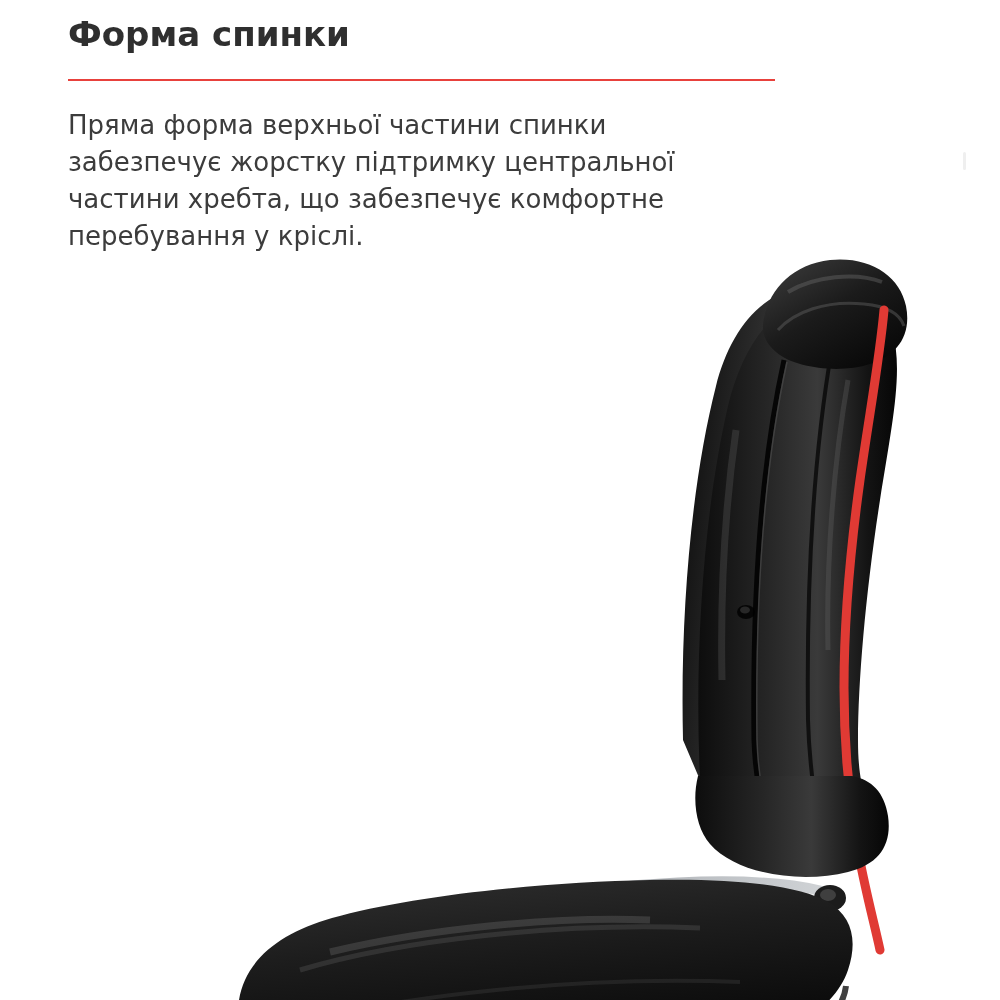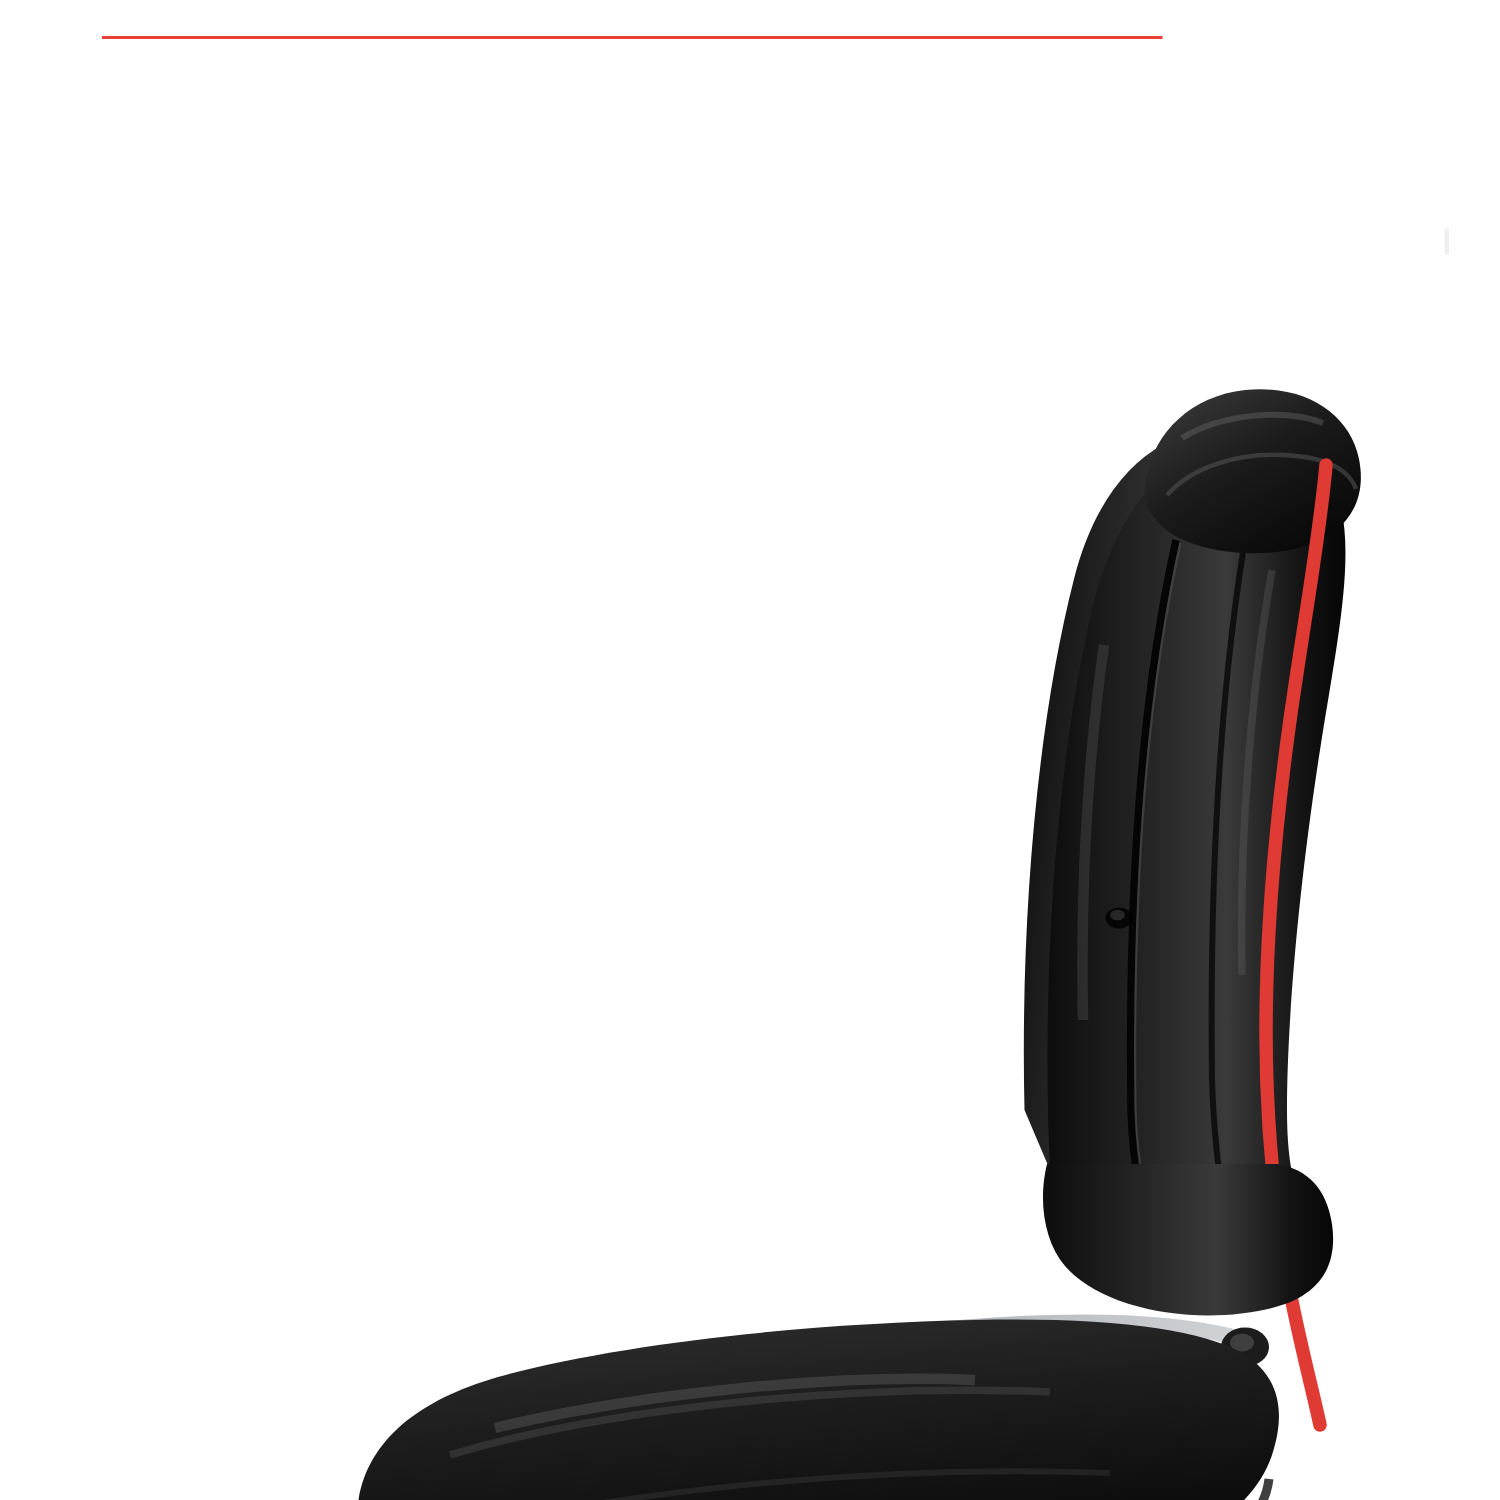--- a/index.html
+++ b/index.html
@@ -216,19 +216,21 @@
       <ellipse cx="316" cy="948" rx="24" ry="8" fill="#9da1a6" opacity="0.8"></ellipse>
 
       <path d="M300 1010 C 330 1022, 368 1028, 410 1028" stroke="url(#chromeGrad)" stroke-width="14" fill="none" stroke-linecap="round"></path>
       <path d="M300 1014 C 270 1026, 236 1032, 206 1032" stroke="url(#chromeGrad)" stroke-width="14" fill="none" stroke-linecap="round"></path>
     </svg>
   </div>
 
   <div class="faint-mark"></div>
 
   <div class="content">
+    <h1 class="title">Форма спинки</h1>
 
     <div class="divider"></div>
 
+    <p class="para para-1">Пряма форма верхньої частини спинки забезпечує жорстку підтримку центральної частини хребта, що забезпечує комфортне перебування у кріслі.</p>
 
   </div>
 
 </div>
 
 </body></html>

